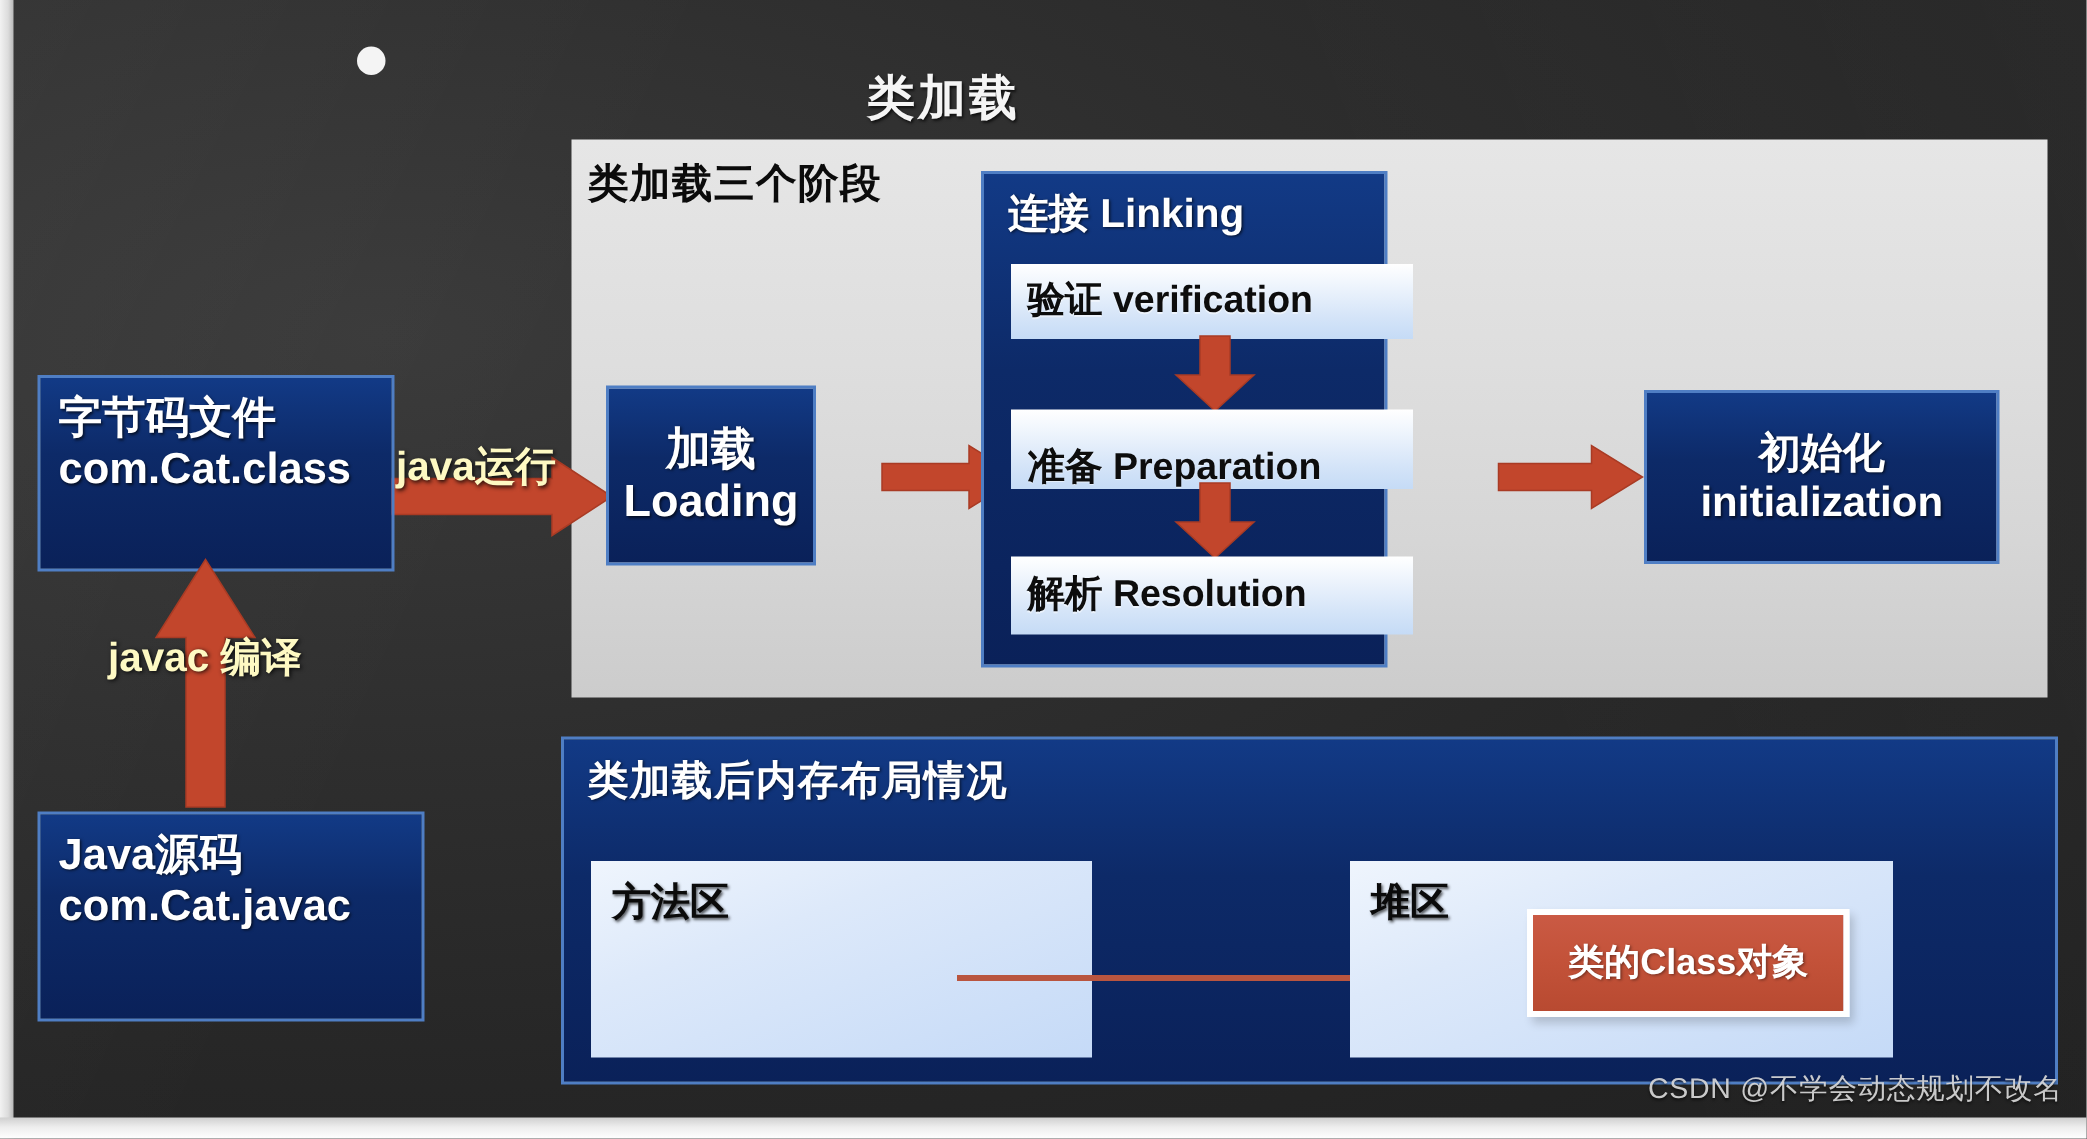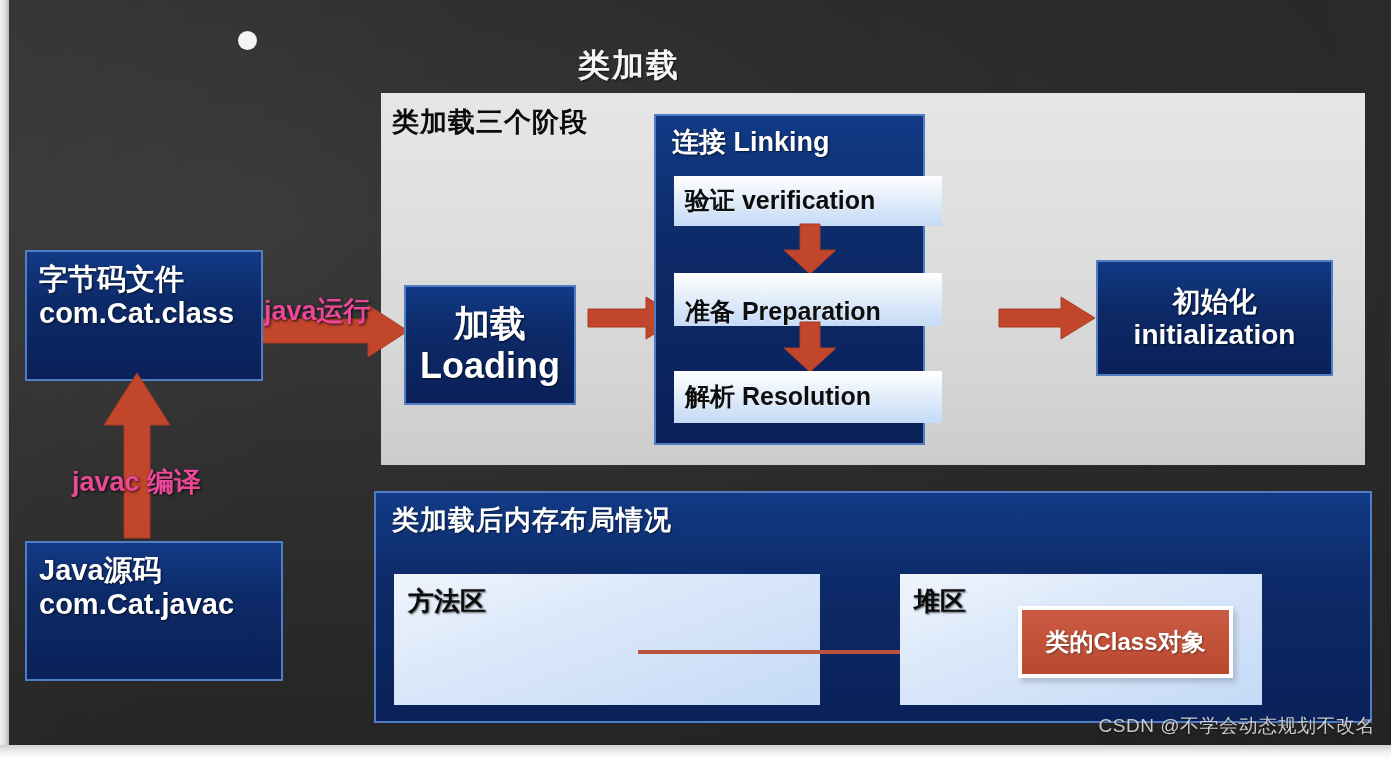--- a/index.html
+++ b/index.html
@@ -133,21 +133,21 @@
     align-items: center;
     justify-content: center;
     text-align: center;
     line-height: 1.22;
     box-sizing: border-box;
     text-shadow: 1px 1px 2px rgba(0,0,0,0.4);
     box-shadow: 3px 4px 6px rgba(0,0,0,0.18);
   }
   .white-lbl {
     position: absolute;
-    color: #ec4899;
+    color: #fef9c3;
     font-weight: bold;
     text-shadow: 1px 1px 3px rgba(0,0,0,0.85);
     white-space: nowrap;
   }
   .arrow-svg { position: absolute; overflow: visible; }
   #watermark {
     position: absolute;
     right: 16px; bottom: 20px;
     color: #d8d8d8;
     font-size: 19px;
@@ -169,21 +169,21 @@
   <div id="section-title">类加载</div>
 
   <div class="gray-panel" style="left:381px; top:93px; width:984px; height:372px;"></div>
   <div class="panel-label" style="left:392px; top:104px; font-size:27px; letter-spacing:1px;">类加载三个阶段</div>
 
   <svg class="arrow-svg" style="left:258px; top:305px; width:150px; height:52px;" viewBox="0 0 150 52">
     <polygon points="0,14 110,14 110,0 150,26 110,52 110,38 0,38" fill="#c2462c" stroke="#a93b24" stroke-width="1"></polygon>
   </svg>
   <div class="white-lbl" style="left:264px; top:293px; font-size:27px;">java运行</div>
 
-  <div class="navy-box" style="left:404px; top:257px; width:172px; height:120px; font-size:36px;margin-top:28px;">
+  <div class="navy-box" style="left:404px; top:257px; width:140px; height:120px; font-size:30px;">
     <span>加载</span>
     <span>Loading</span>
   </div>
 
   <svg class="arrow-svg" style="left:588px; top:297px; width:92px; height:42px;" viewBox="0 0 92 42">
     <polygon points="0,12 58,12 58,0 92,21 58,42 58,30 0,30" fill="#c2462c" stroke="#a93b24" stroke-width="1"></polygon>
   </svg>
 
   <div class="navy-box" style="left:654px; top:114px; width:271px; height:331px; display:block;">
     <div style="position:absolute; left:16px; top:11px; font-size:27px; font-weight:bold; text-align:left;">连接 Linking</div>
@@ -219,31 +219,31 @@
   </div>
 
   <div class="navy-box" style="left:25px; top:250px; width:238px; height:131px; display:block; padding:10px 0 0 12px; text-align:left; align-items:flex-start; font-size:29px;">
     <div>字节码文件</div>
     <div>com.Cat.class</div>
   </div>
 
   <svg class="arrow-svg" style="left:104px; top:373px; width:66px; height:165px;" viewBox="0 0 66 165">
     <polygon points="33,0 66,52 46,52 46,165 20,165 20,52 0,52" fill="#c2462c" stroke="#a93b24" stroke-width="1"></polygon>
   </svg>
-  <div class="white-lbl" style="left:72px; top:420px; font-size:27px;margin-top:44px;">javac 编译</div>
+  <div class="white-lbl" style="left:72px; top:420px; font-size:27px;">javac 编译</div>
 
   <div class="navy-box" style="left:25px; top:541px; width:258px; height:140px; display:block; padding:10px 0 0 12px; text-align:left; align-items:flex-start; font-size:29px;">
     <div>Java源码</div>
     <div>com.Cat.javac</div>
   </div>
 
   <div class="navy-box" style="left:374px; top:491px; width:998px; height:232px; display:block; border:2px solid #4f7ec4;">
     <div class="panel-label-light" style="left:16px; top:12px; font-size:27px; letter-spacing:1px; text-shadow:1px 1px 2px rgba(0,0,0,0.55);">类加载后内存布局情况</div>
 
-    <div style="position:absolute; left:18px; top:81px; width:426px; height:131px;
+    <div style="position:absolute; left:18px; top:81px; width:334px; height:131px;
                 background:linear-gradient(160deg,#eff5fd 0%, #dde9fa 35%, #c5daf7 100%);">
       <div style="position:absolute; left:14px; top:12px; font-size:26px; font-weight:bold; color:#0b0b0b;">方法区</div>
     </div>
 
 
     <svg class="arrow-svg" style="left:262px; top:147px; width:378px; height:24px;" viewBox="0 0 378 24">
       <line x1="0" y1="12" x2="356" y2="12" stroke="#b9553f" stroke-width="4"></line>
       <polygon points="356,2 378,12 356,22" fill="#b9553f"></polygon>
     </svg>
 

